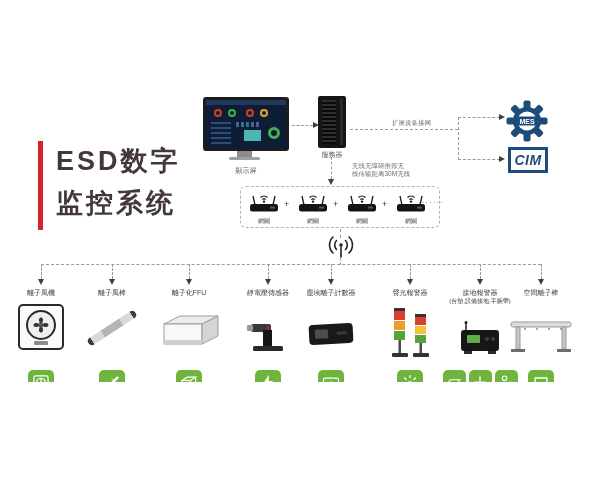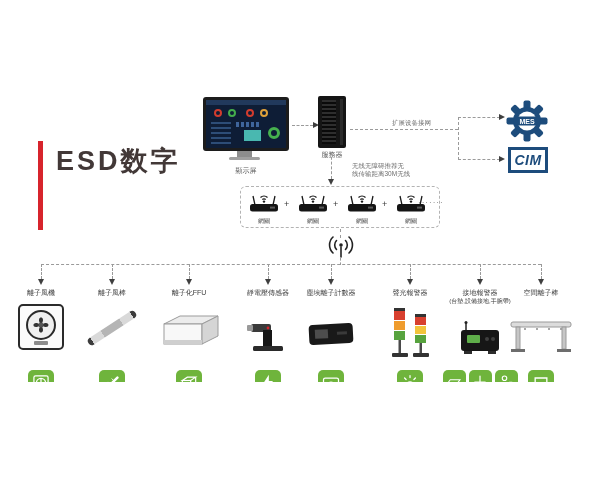--- a/index.html
+++ b/index.html
@@ -56,20 +56,21 @@
   .counter-body b{position:absolute;right:6px;top:8px;width:10px;height:3px;background:#3a3a3a;}
 </style>
 </head>
 <body>
 
 <div id="stage">
 
   <div class="red-bar"></div>
   <div class="title">
     <div>ESD数字</div>
+    <div>监控系统</div>
   </div>
 
   <div class="monitor">
     <div class="tb"></div>
     <div class="gauge" style="left:8px;top:9px;border:2px solid #d23c2e;"></div>
     <div class="gauge" style="left:22px;top:9px;border:2px solid #43ad4c;"></div>
     <div class="gauge" style="left:40px;top:9px;border:2px solid #d23c2e;"></div>
     <div class="gauge" style="left:54px;top:9px;border:2px solid #e0a13a;"></div>
     <div class="m-list"></div>
     <div class="m-bars"></div>

